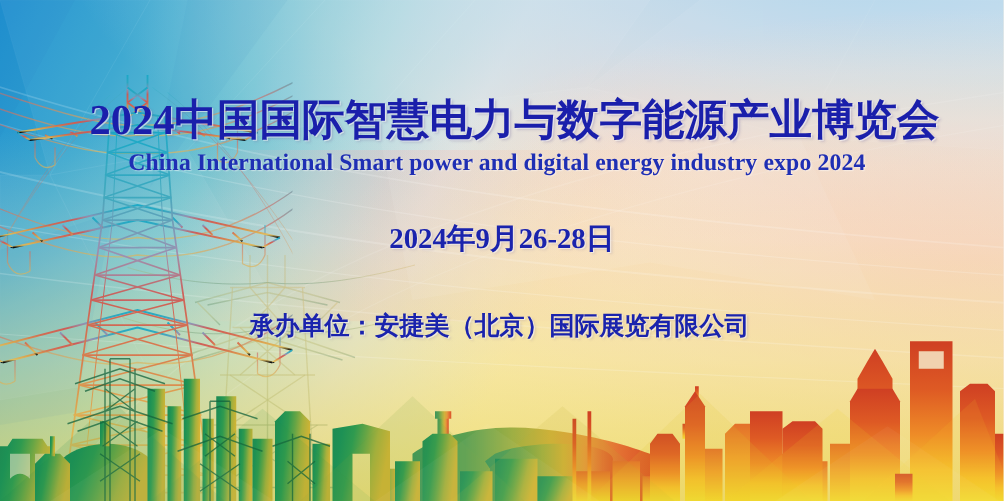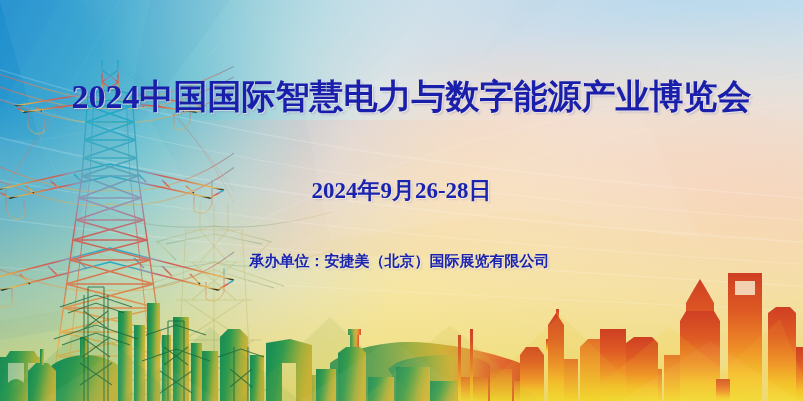--- a/index.html
+++ b/index.html
@@ -135,21 +135,21 @@
     font-size:23px;
     line-height:28px;
     color:#1a23ad;
     text-shadow:1px 1px 0 rgba(255,255,255,.5),2px 2px 2px rgba(130,120,160,.22);
   }
   .organizer{
     position:absolute;left:0;right:4px;top:248px;
     text-align:center;
     font-family:"Liberation Serif",serif;
     font-weight:bold;
-    font-size:15px;
+    font-size:20px;
     line-height:26px;
     color:#1a23ad;
     text-shadow:1px 1px 0 rgba(255,255,255,.5),2px 2px 2px rgba(130,120,160,.22);
     white-space:nowrap;
   }
 </style>
 </head>
 <body>
 
 <div id="banner">
@@ -489,20 +489,21 @@
         <polygon points="300,120 390,58 480,120" fill="#ffffff" fill-opacity=".10"></polygon>
         <polygon points="620,120 710,60 800,120" fill="#ffffff" fill-opacity=".10"></polygon>
       </g>
     </svg>
   </div>
 
   <div class="text-layer">
 
     <div class="title-cn">2024中国国际智慧电力与数字能源产业博览会</div>
 
+    <div class="title-en">China International Smart power and digital energy industry expo 2024</div>
 
     <div class="meta-row">
       <span>2024年9月26-28日</span>
     </div>
 
     <div class="organizer">承办单位：安捷美（北京）国际展览有限公司</div>
   </div>
 
 </div>
 

